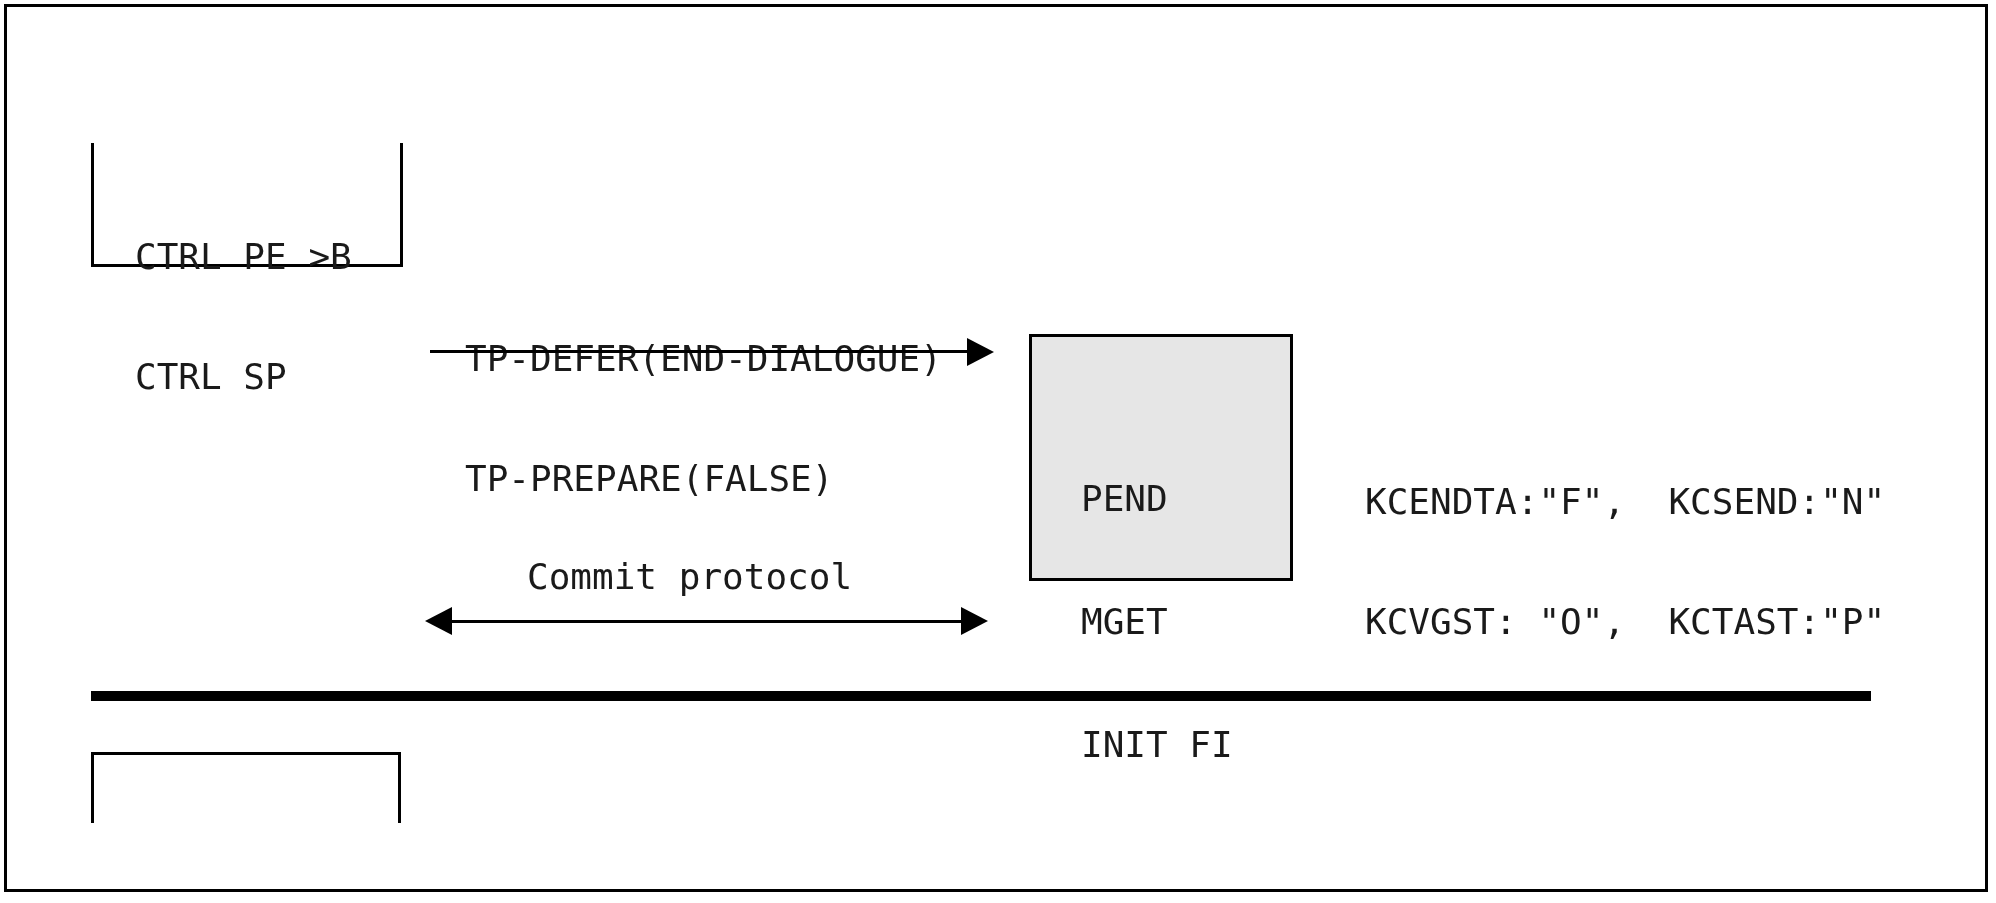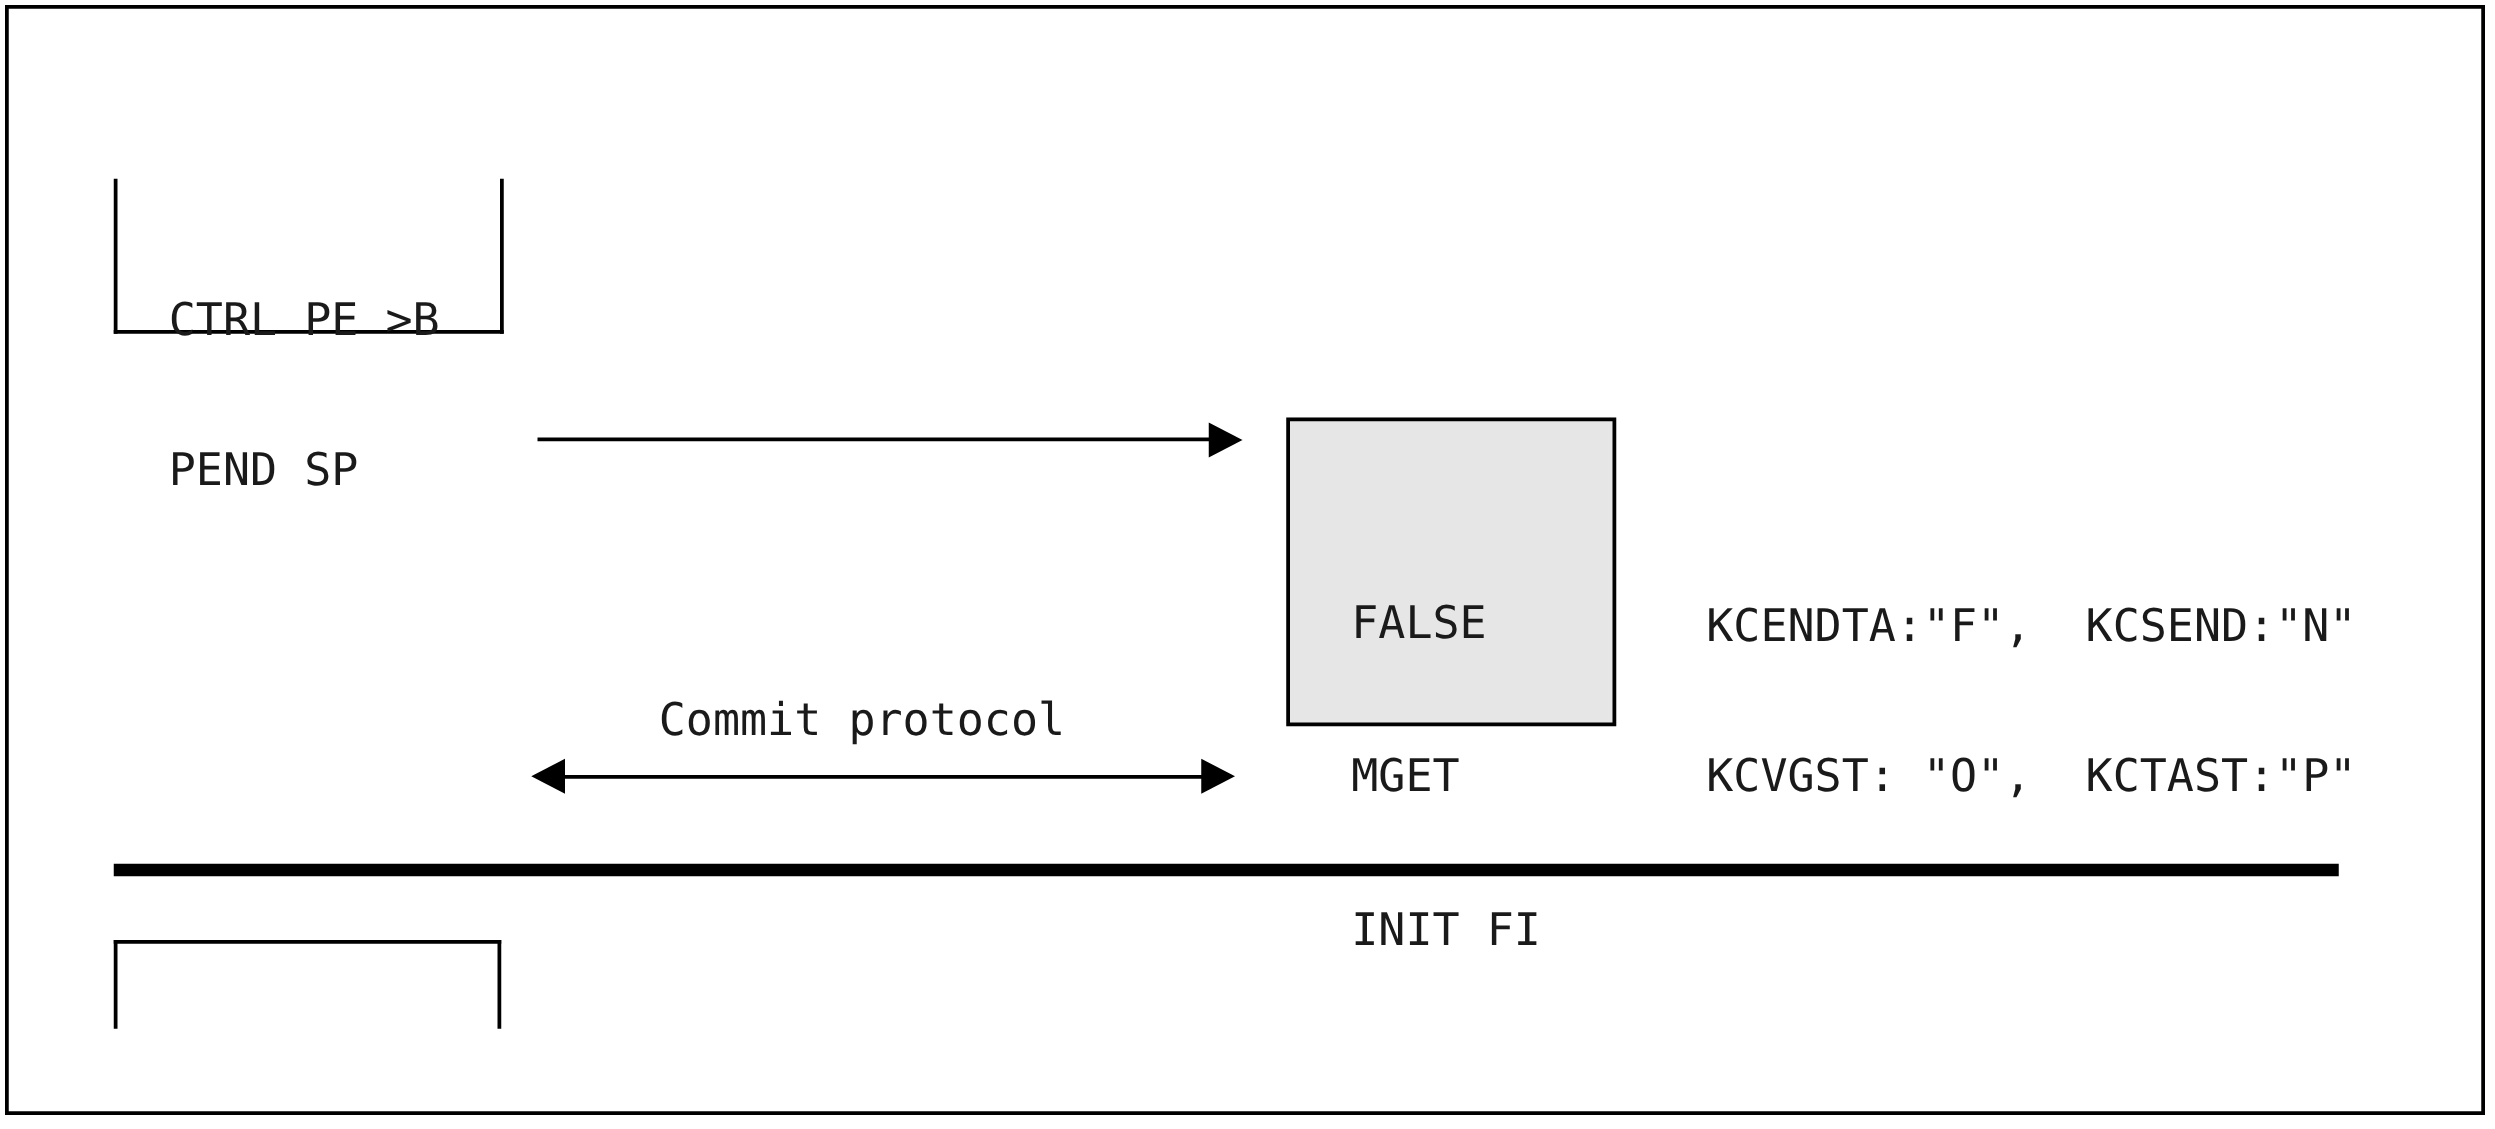--- a/index.html
+++ b/index.html
@@ -86,30 +86,34 @@
 </head>
 <body>
 
 <div class="page">
 
   <div class="frame"></div>
 
   <div class="box-open-top"></div>
   <div class="mono" style="left:135px; top:157px;">
     <div>CTRL PE &gt;B</div>
-    <div>PEND SP</div>
+    <div>CTRL SP</div>
   </div>
 
+  <div class="mono" style="left:465px; top:259px;">
+    <div>TP-DEFER(END-DIALOGUE)</div>
+    <div>TP-PREPARE(FALSE)</div>
+  </div>
 
   <div class="hline" style="left:430px; top:350px; width:540px;"></div>
   <div class="tri tri-right" style="left:967px; top:338px;"></div>
 
   <div class="service-box"></div>
   <div class="mono" style="left:1081px; top:396px; line-height:41px;">
-    <div>FALSE</div>
+    <div>PEND</div>
     <div>MGET</div>
     <div>INIT FI</div>
   </div>
 
   <div class="mono" style="left:1365px; top:402px;">
     <div>KCENDTA:"F",  KCSEND:"N"</div>
     <div>KCVGST: "O",  KCTAST:"P"</div>
   </div>
 
   <div class="mono" style="left:527px; top:557px;text-align:right;">Commit protocol</div>

